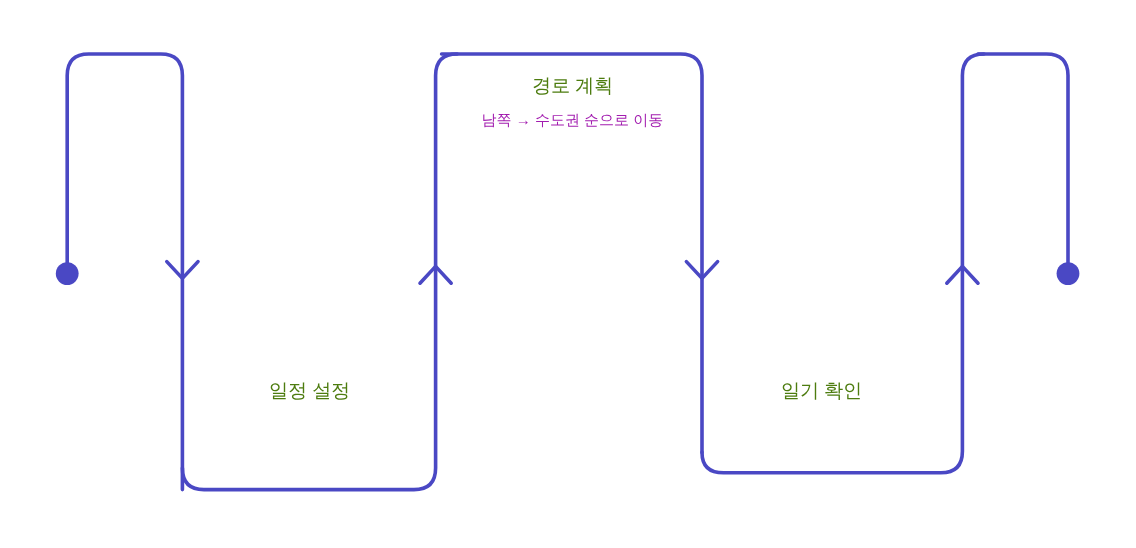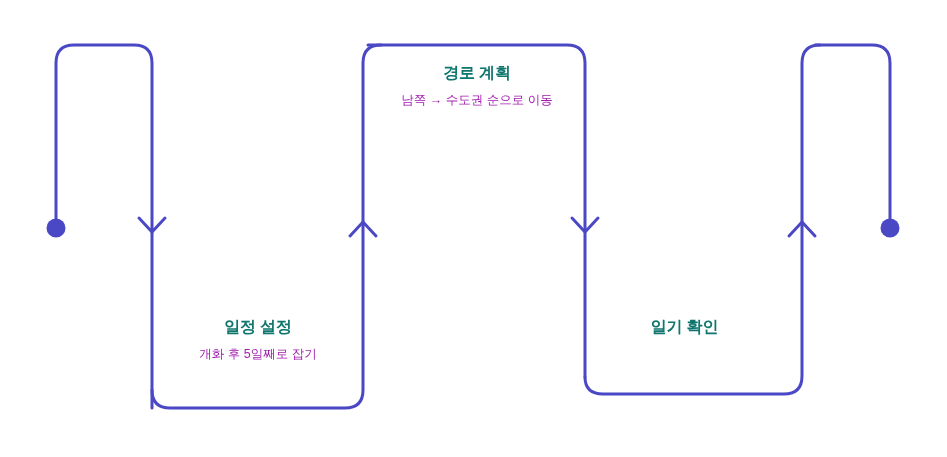--- a/index.html
+++ b/index.html
@@ -50,22 +50,22 @@
     stroke: none;
   }
   .node-label {
     position: absolute;
     text-align: center;
     line-height: 1.35;
     pointer-events: auto;
   }
   .node-title {
     font-size: 16px;
-    font-weight: bold;
-    color: #0f766e;
+    font-weight: normal;
+    color: #4d7c0f;
     letter-spacing: -0.2px;
     white-space: nowrap;
     margin: 0;
   }
   .node-subtitle {
     font-size: 12.5px;
     font-weight: normal;
     color: #a21caf;
     margin: 7px 0 0 0;
     line-height: 1.5;
@@ -101,20 +101,19 @@
     <circle class="endpoint-dot" cx="890" cy="228" r="9.5"></circle>
   </svg>
 
   <div class="node-label" id="label-route">
     <p class="node-title">경로 계획</p>
     <p class="node-subtitle">남쪽 → 수도권 순으로 이동</p>
   </div>
 
   <div class="node-label" id="label-schedule">
     <p class="node-title">일정 설정</p>
-    <p class="node-subtitle">개화 후 5일째로 잡기</p>
   </div>
 
   <div class="node-label" id="label-weather">
     <p class="node-title">일기 확인</p>
   </div>
 
 </div>
 
 </body></html>

